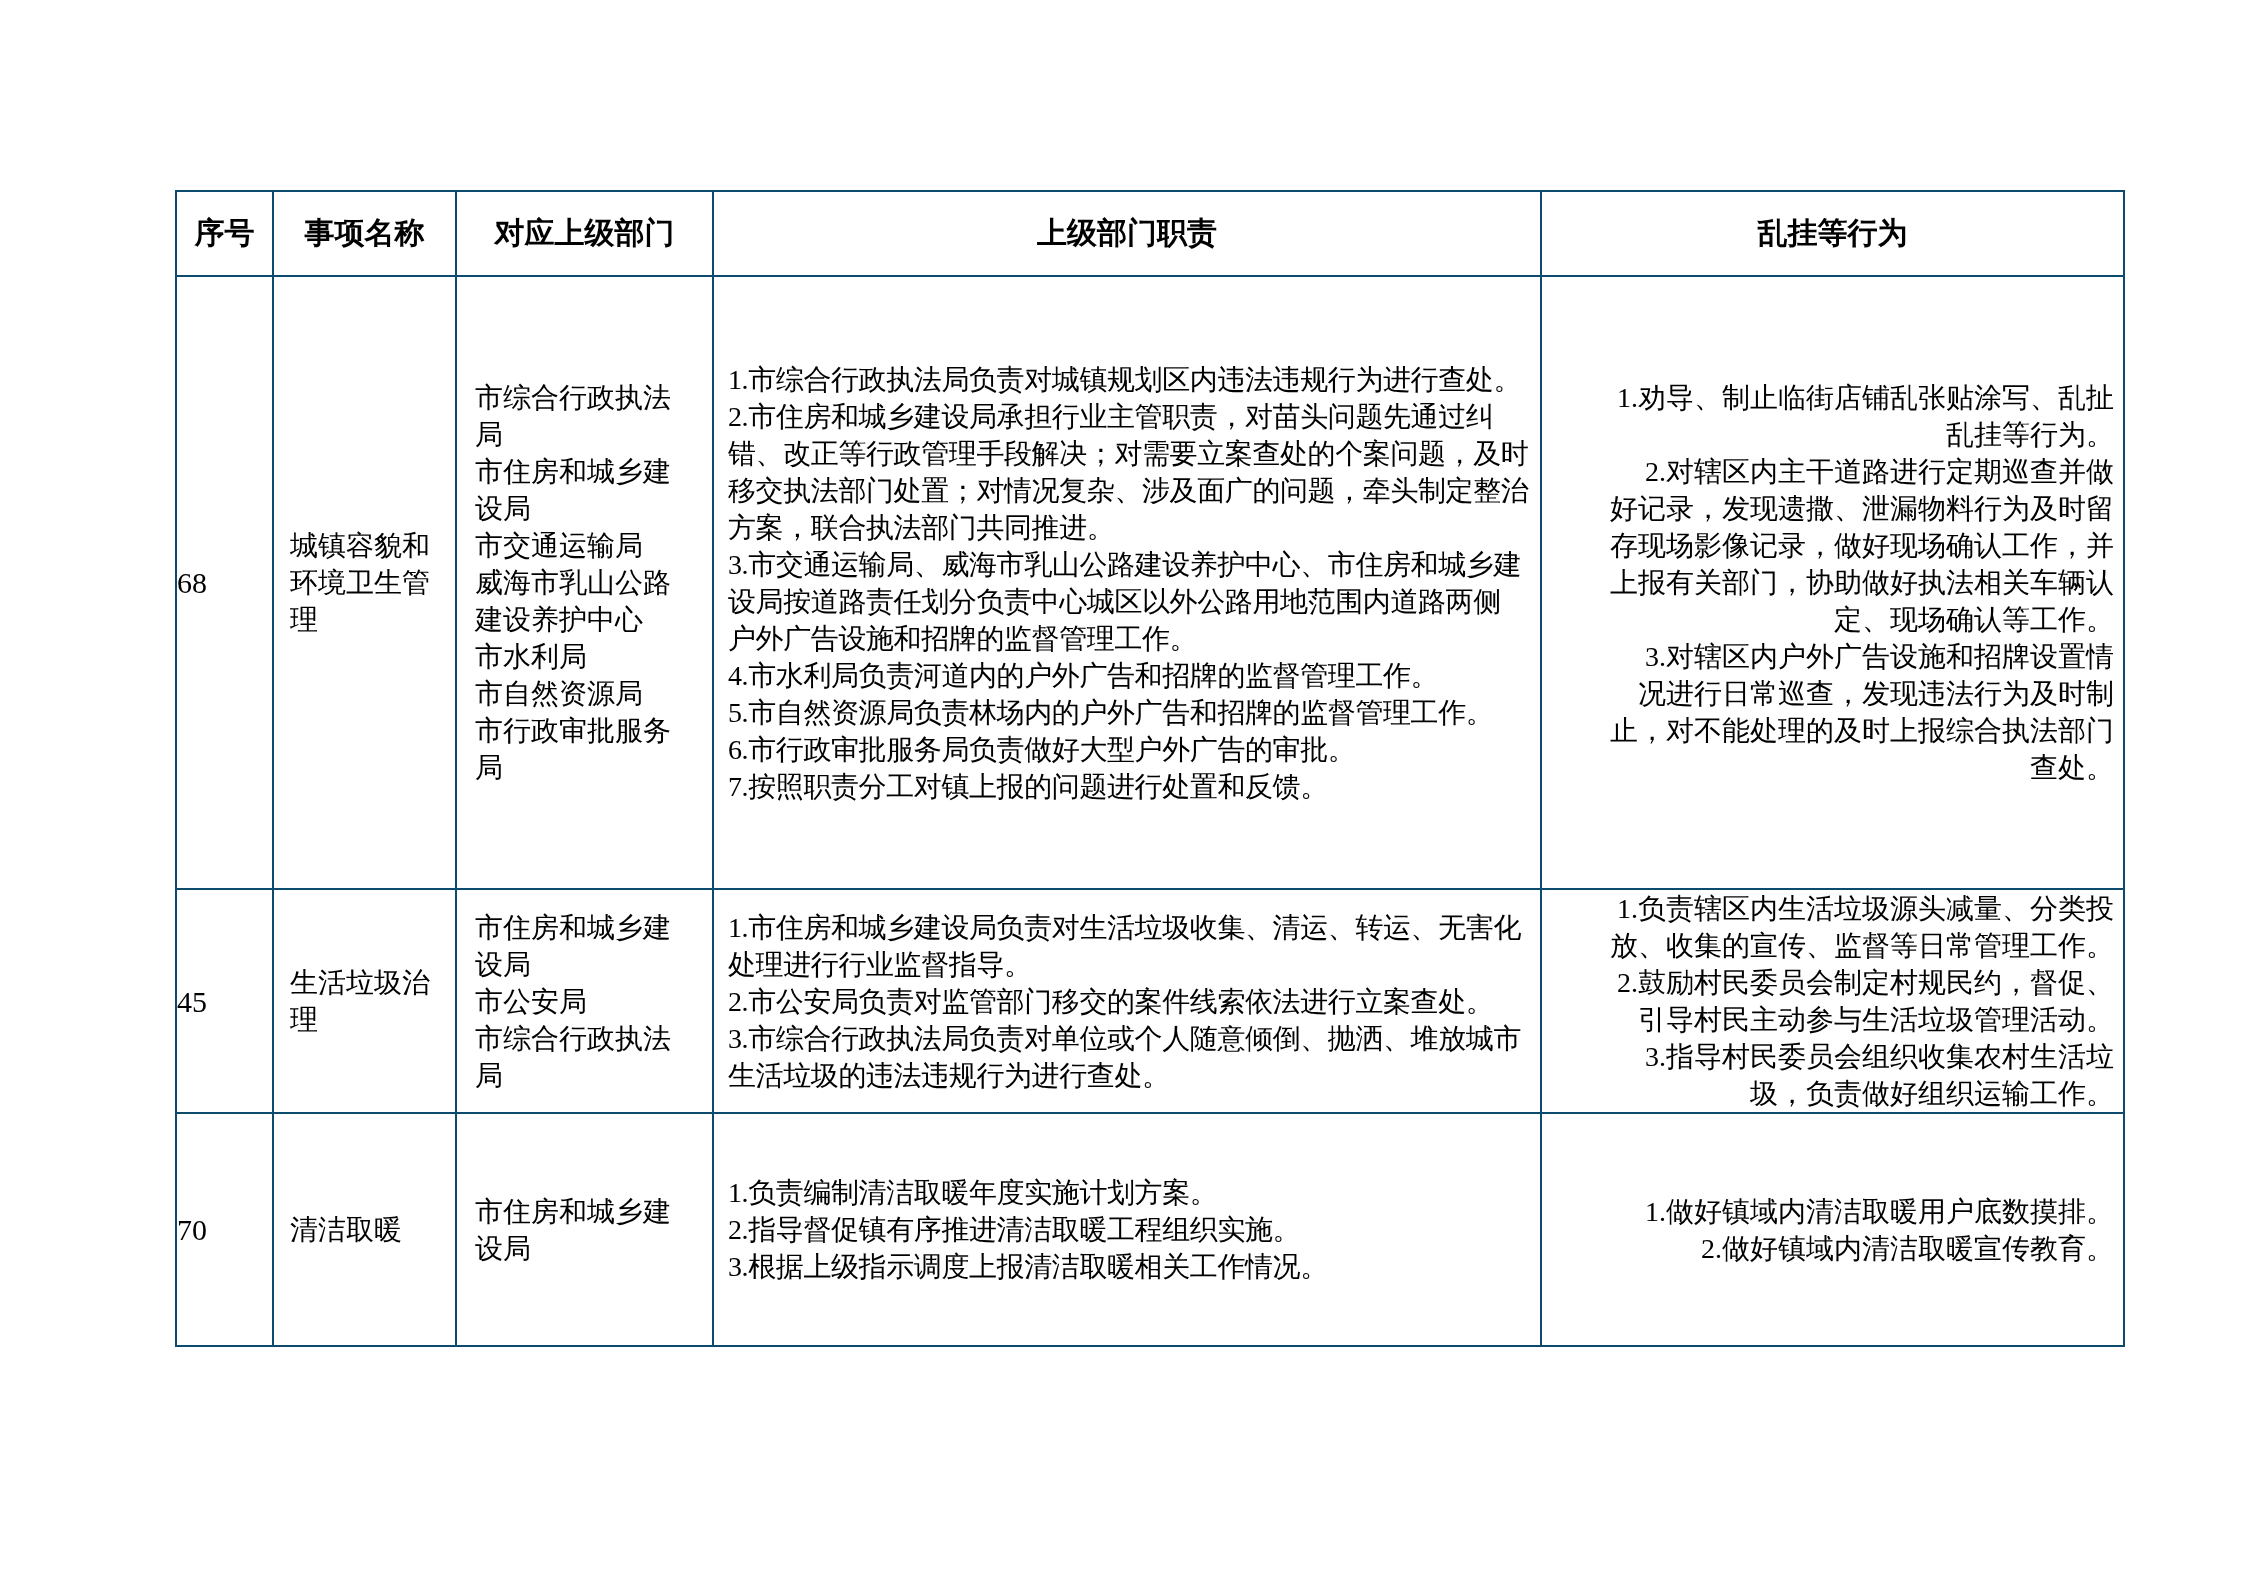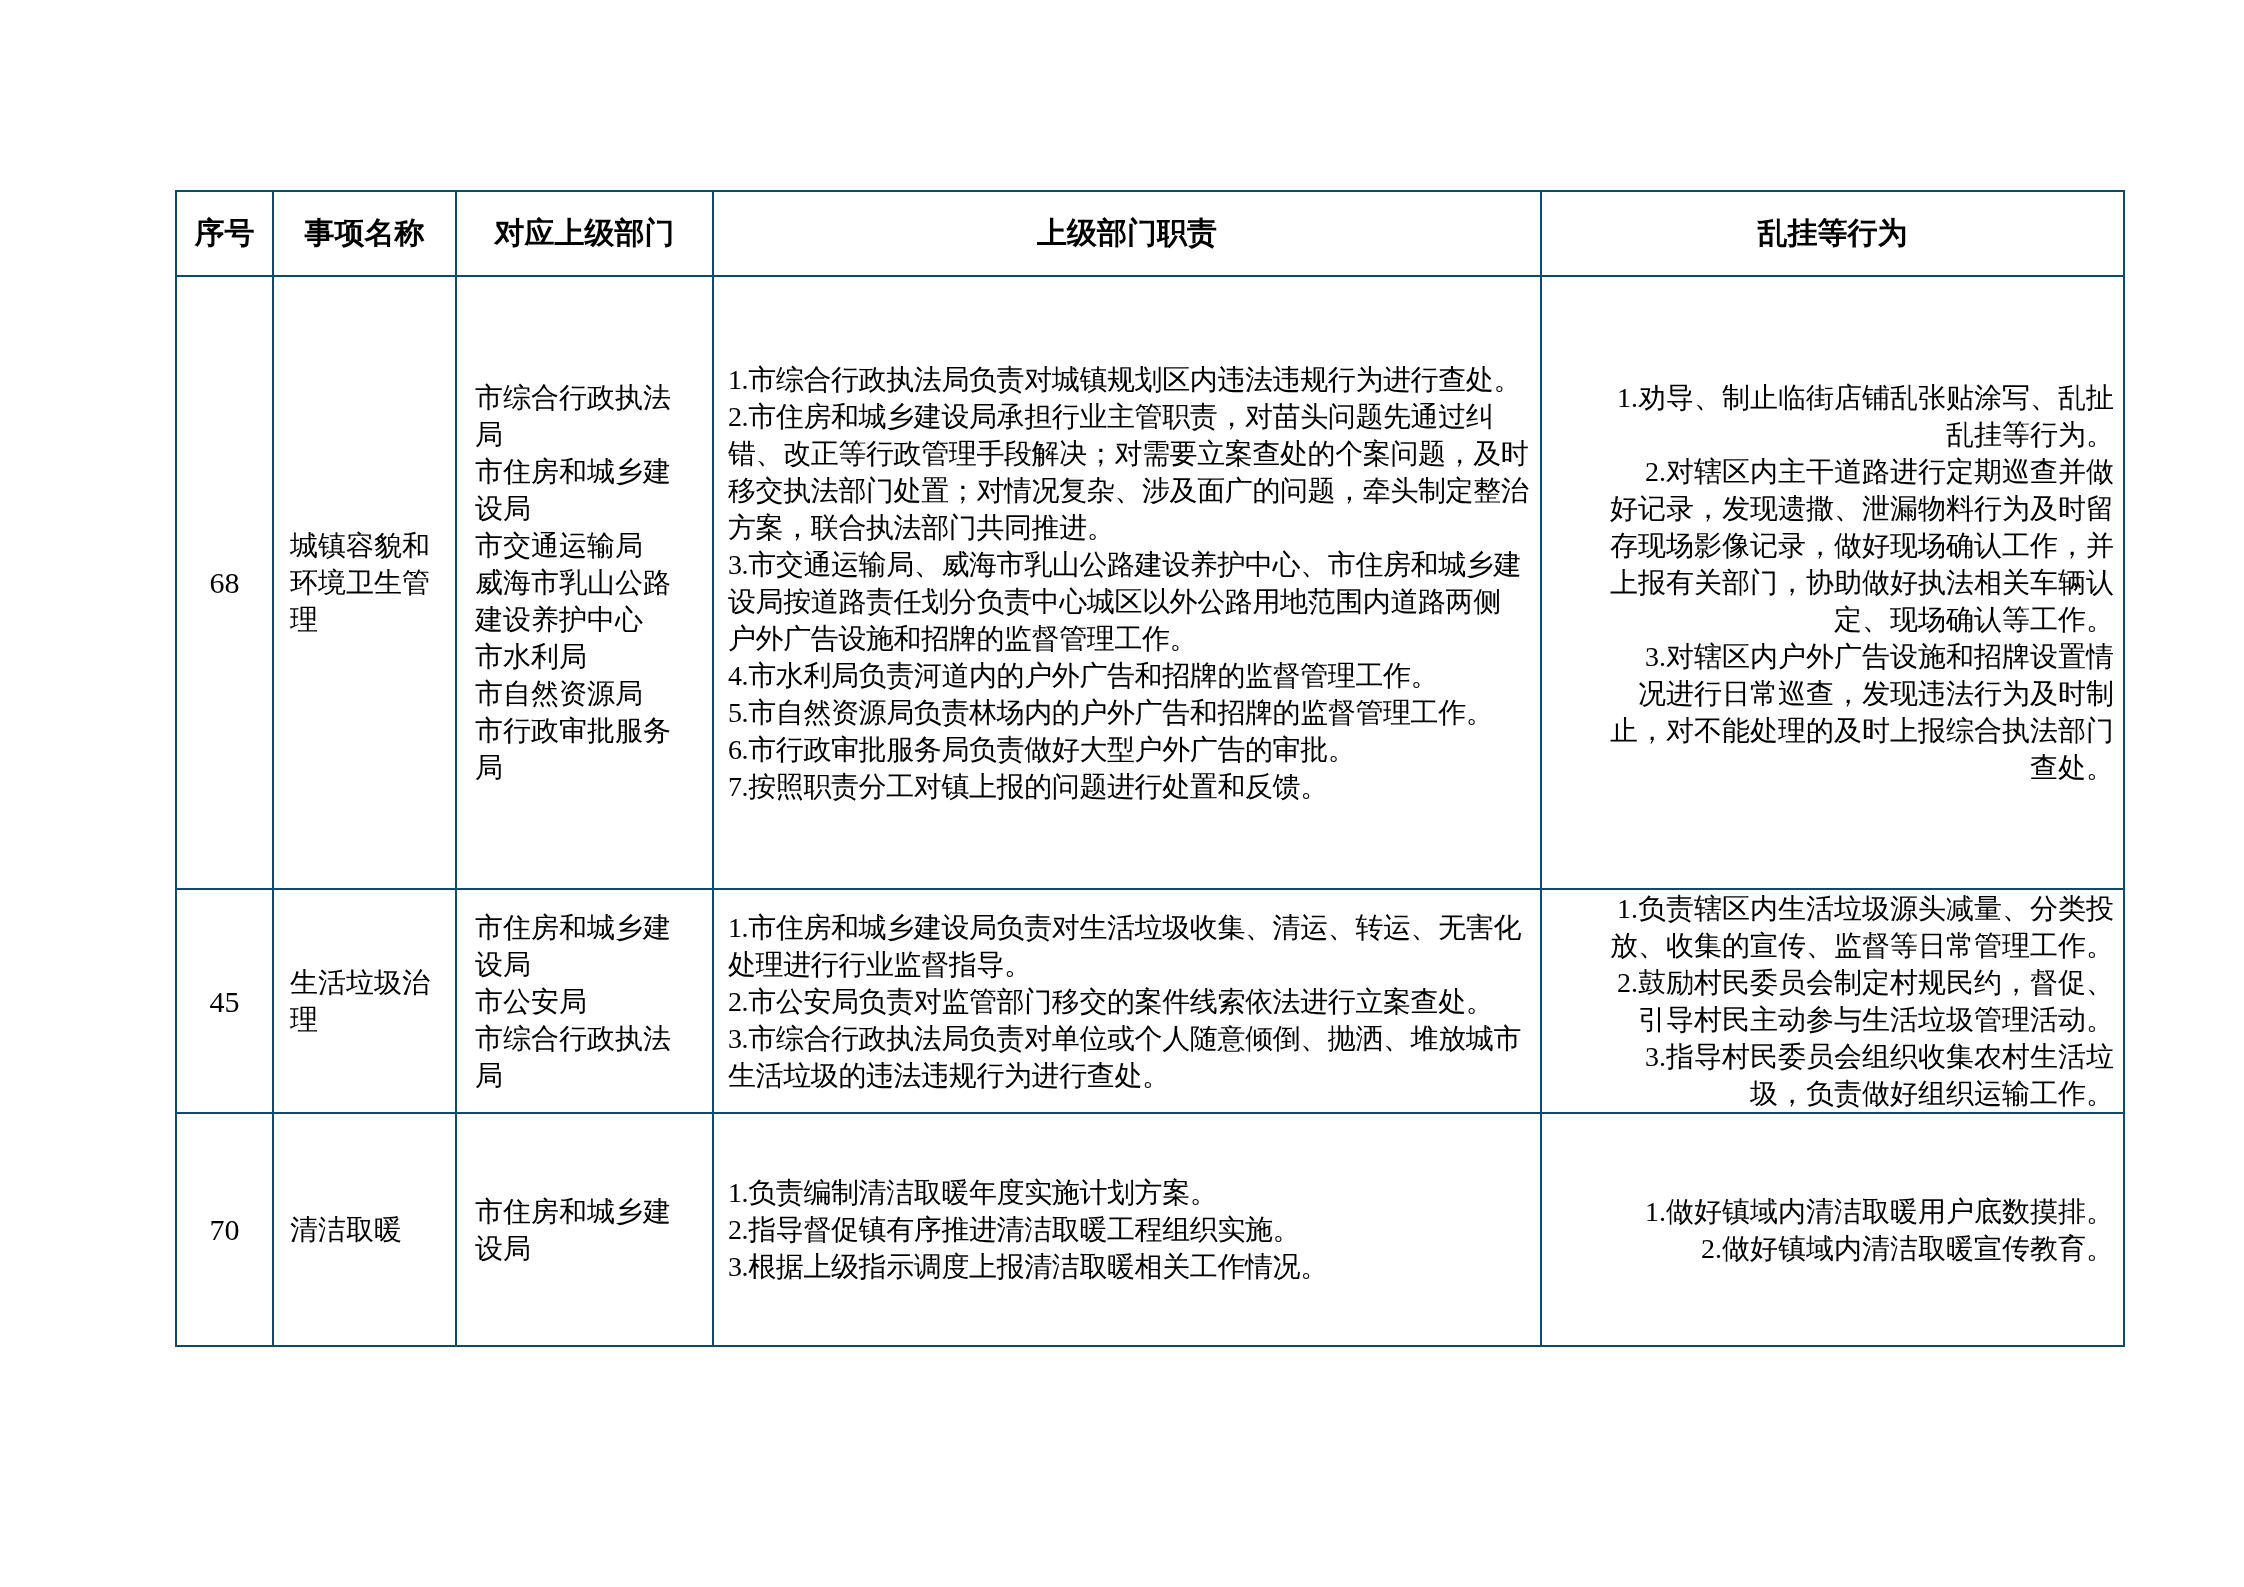--- a/index.html
+++ b/index.html
@@ -24,21 +24,21 @@
   thead tr { height: 85px; }
   th {
     font-family: "Liberation Sans", "DejaVu Sans", sans-serif;
     font-weight: bold; font-size: 30px; text-align: center;
   }
   td { font-size: 28px; line-height: 37px; }
   tr.row-0 { height: 613px; }
   tr.row-1 { height: 222px; }
   tr.row-2 { height: 233px; }
 
-  td.cell-index { text-align: center; font-size: 30px; }
+  td.cell-index { font-size: 30px; }
   td.cell-name  { padding-left: 16px; padding-right: 10px; white-space: pre-line; border-radius: 9px; }
   td.cell-depts { padding-left: 18px; padding-right: 16px; white-space: pre-line; }
   td.cell-duties{ padding-left: 14px; padding-right: 10px; white-space: pre-line; letter-spacing: -0.4px; border-radius: 31px; }
   td.cell-town  { padding-left: 13px; padding-right: 9px;  white-space: pre-line; text-align: right; }
 
   .footer {
     position: absolute; left: 0; top: 1416px; width: 2244px;
     text-align: center; font-size: 31px; color: #000000;
   }
 </style>

